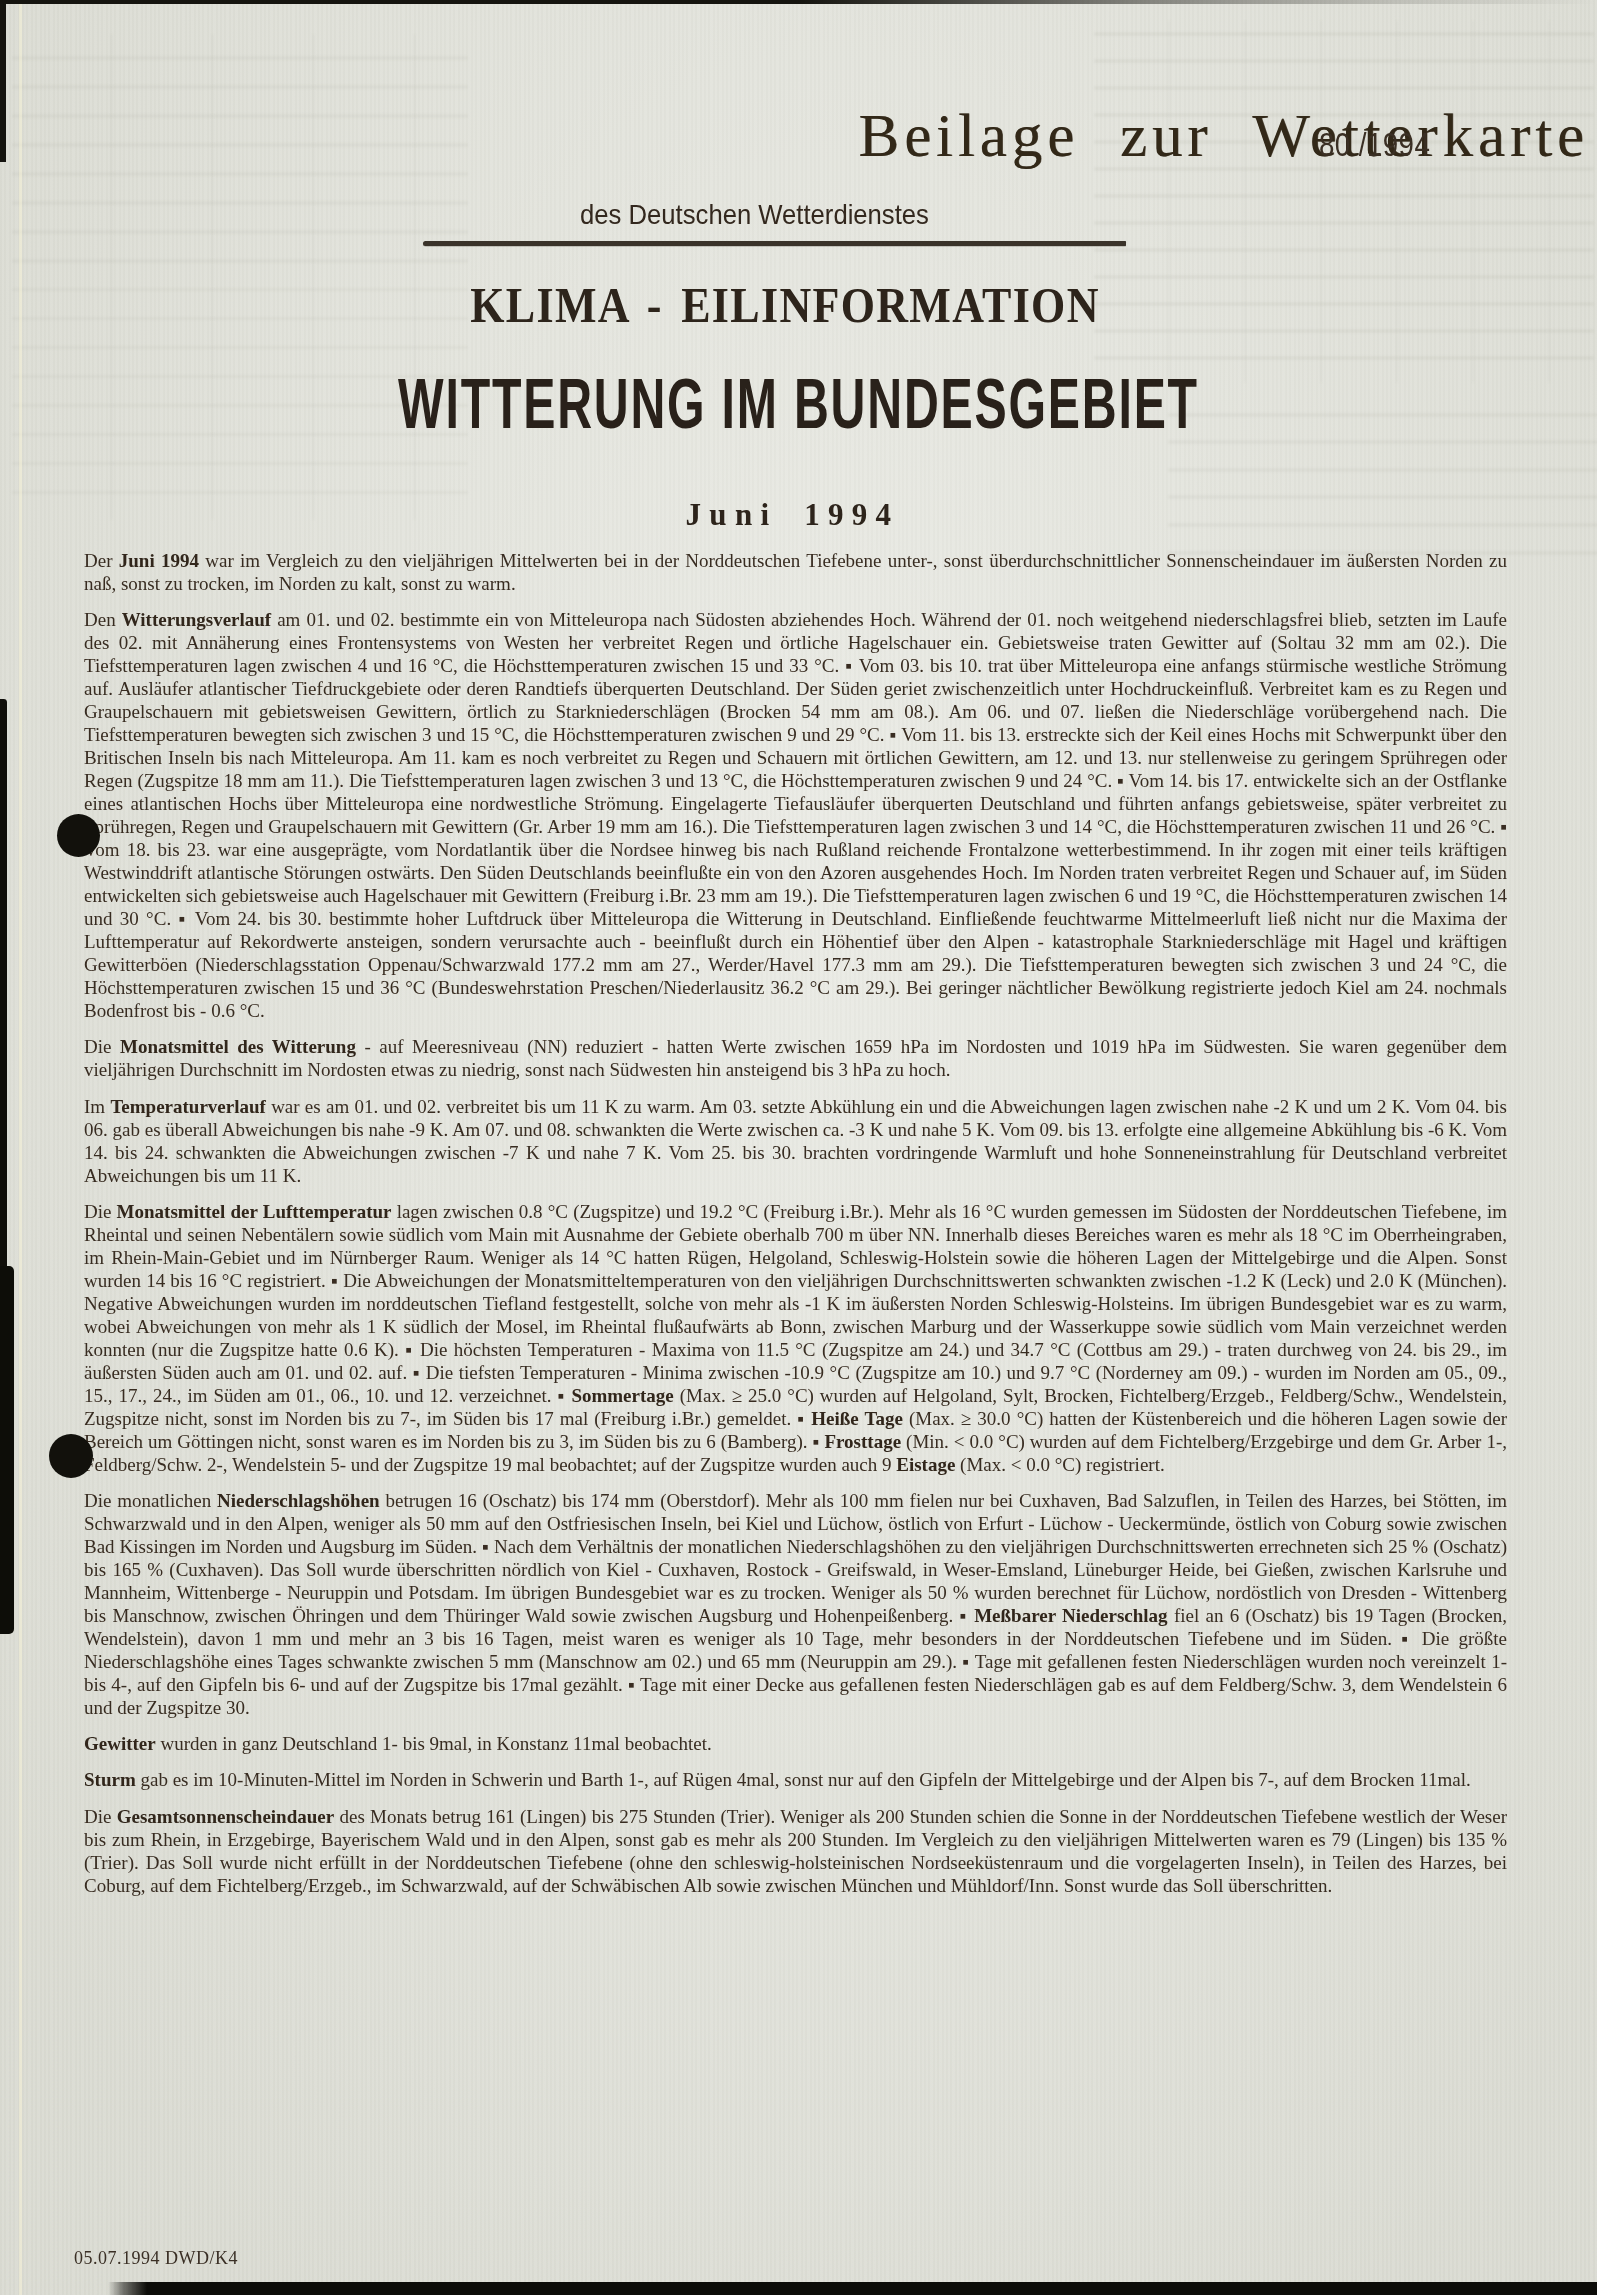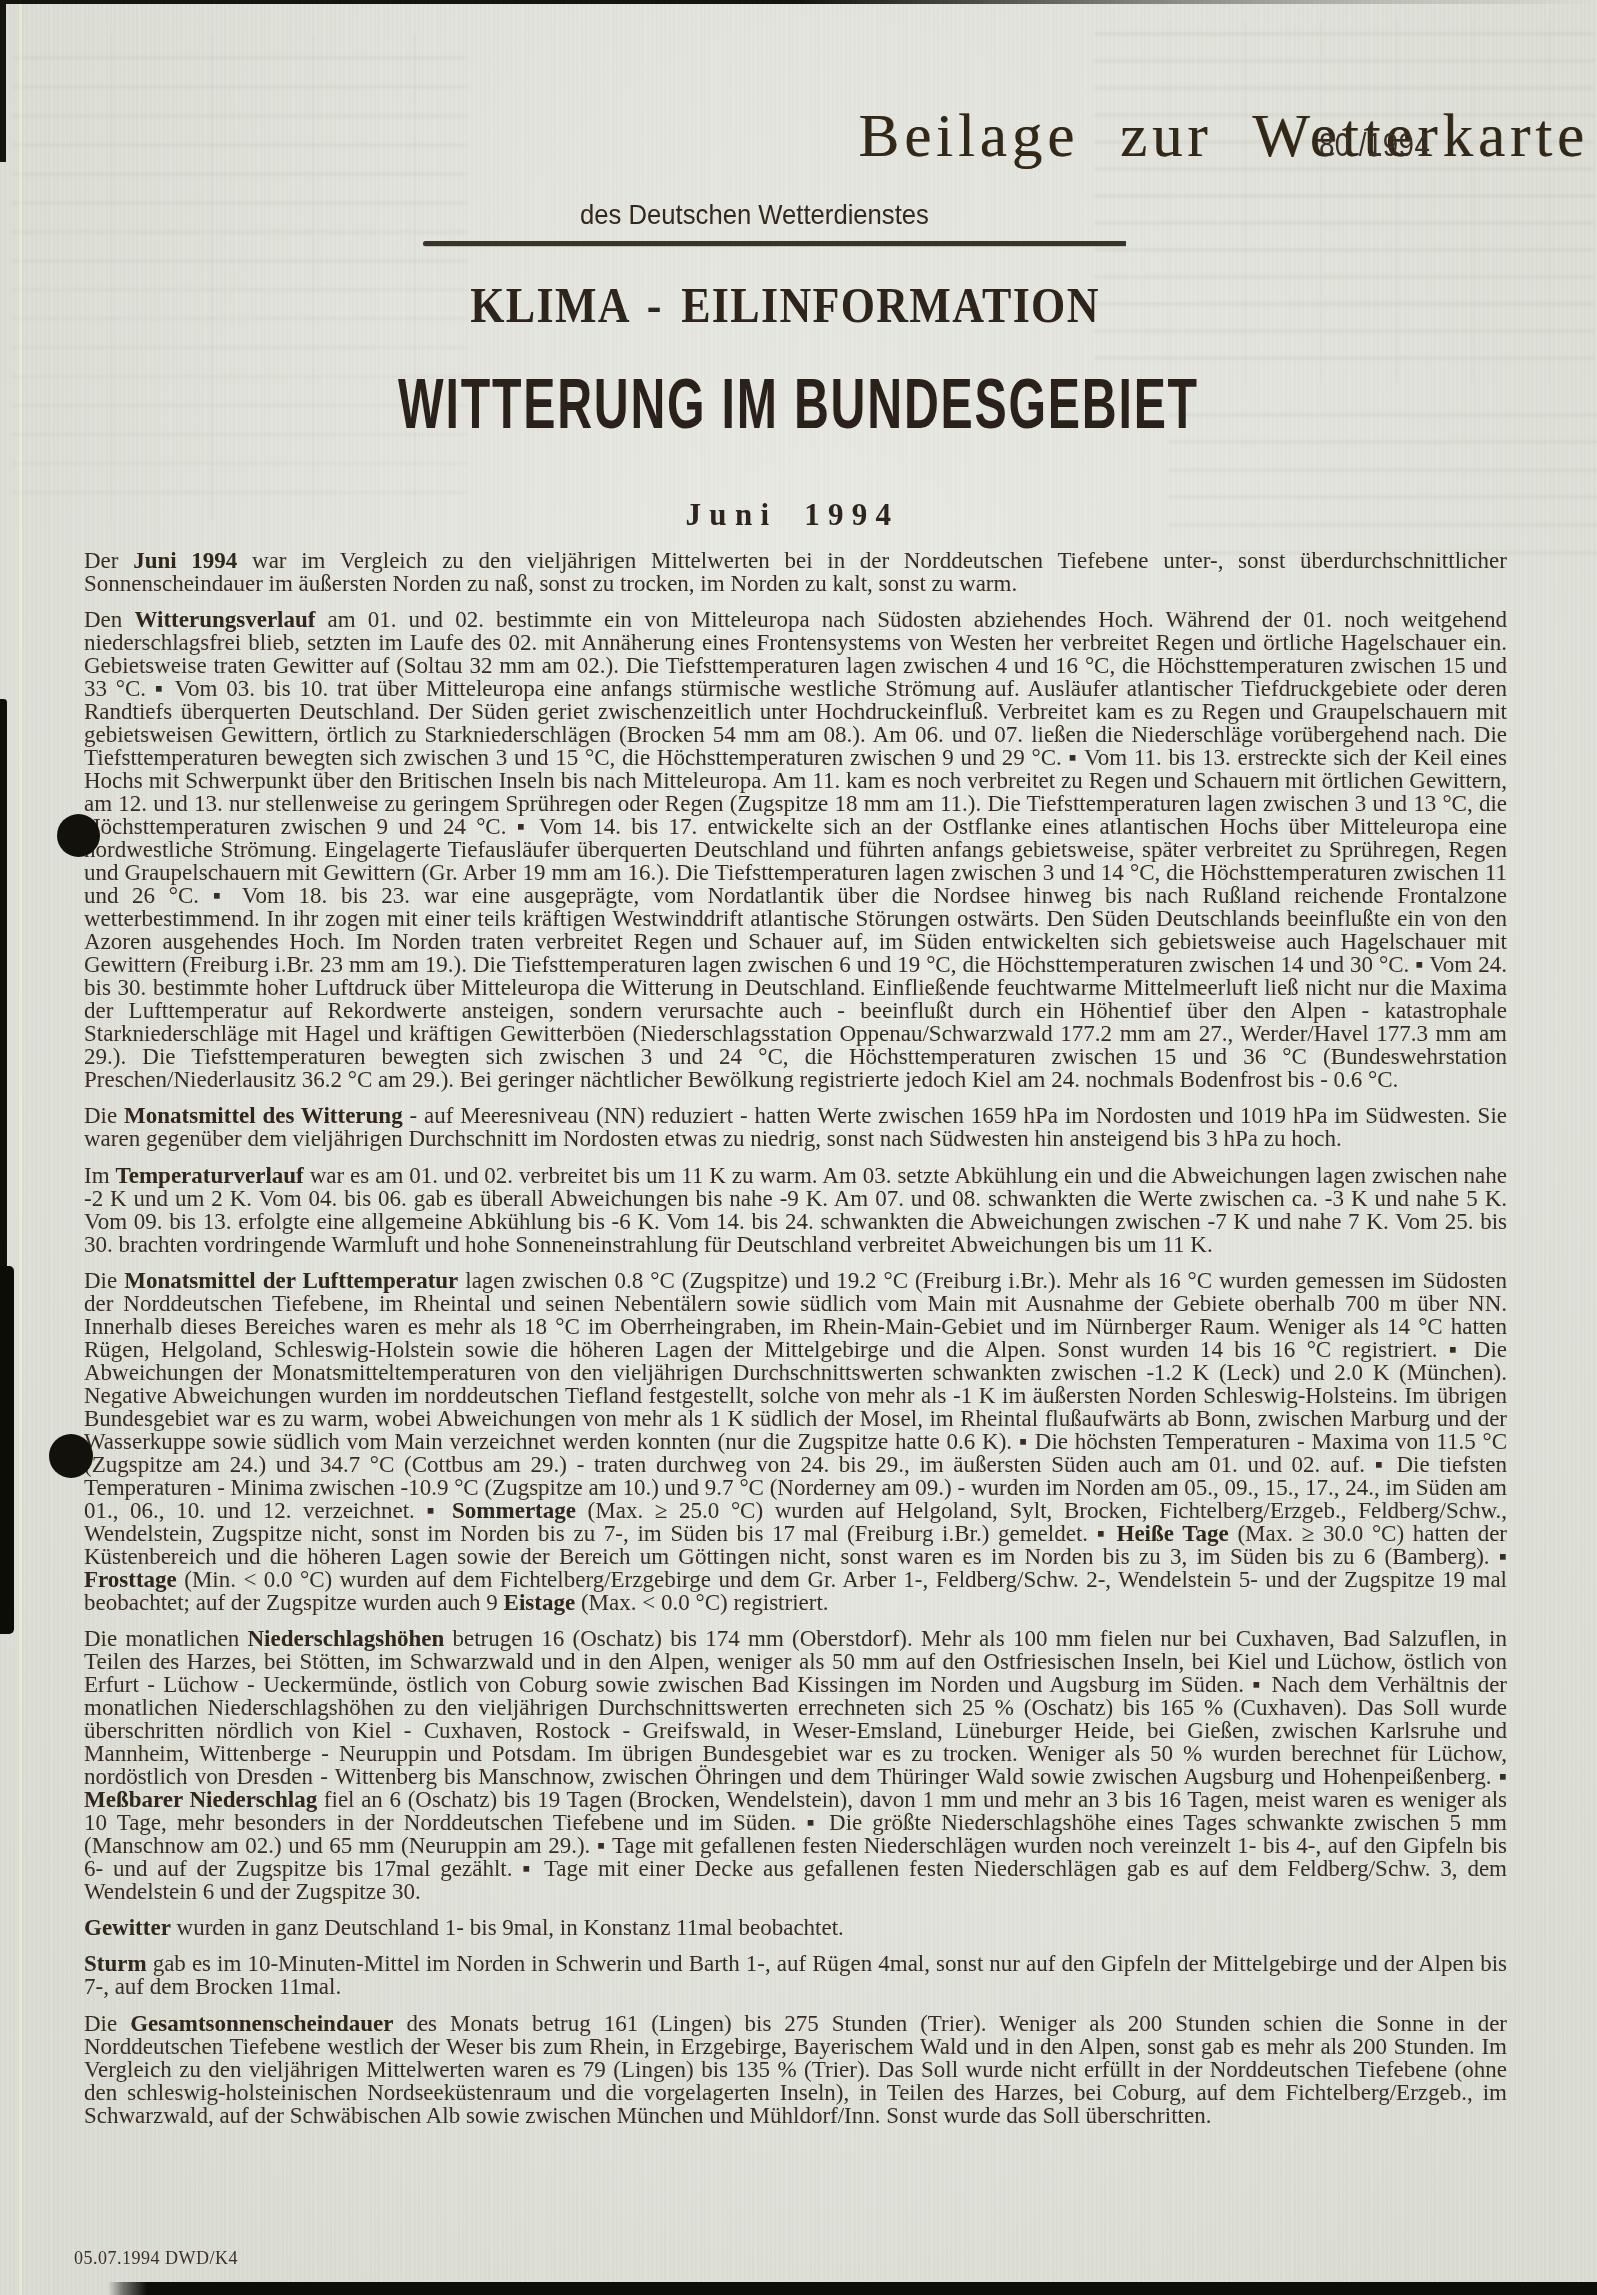--- a/index.html
+++ b/index.html
@@ -63,21 +63,21 @@
   .h-month{
     position:absolute;top:497px;left:0;width:1585px;
     text-align:center;
     font-family:"Liberation Serif", serif;font-weight:bold;
     font-size:31px;letter-spacing:8.3px;word-spacing:10.8px;
     color:#2d241b;white-space:nowrap;
   }
   
   .bodycol{
     position:absolute;left:84px;top:549px;width:1423px;
-    font-size:23px;line-height:23px;
+    font-size:19px;line-height:23px;
     text-align:justify;color:#382c21;
   }
   .bodycol p{margin:0 0 13.2px 0;}
   .bodycol b{font-weight:bold;color:#31261b;}
   .footer{
     position:absolute;left:74px;top:2248px;
     font-size:18px;letter-spacing:0.5px;color:#3a2f25;white-space:nowrap;
   }
   
   .punch-hole{position:absolute;background:#12110c;border-radius:50%;}

